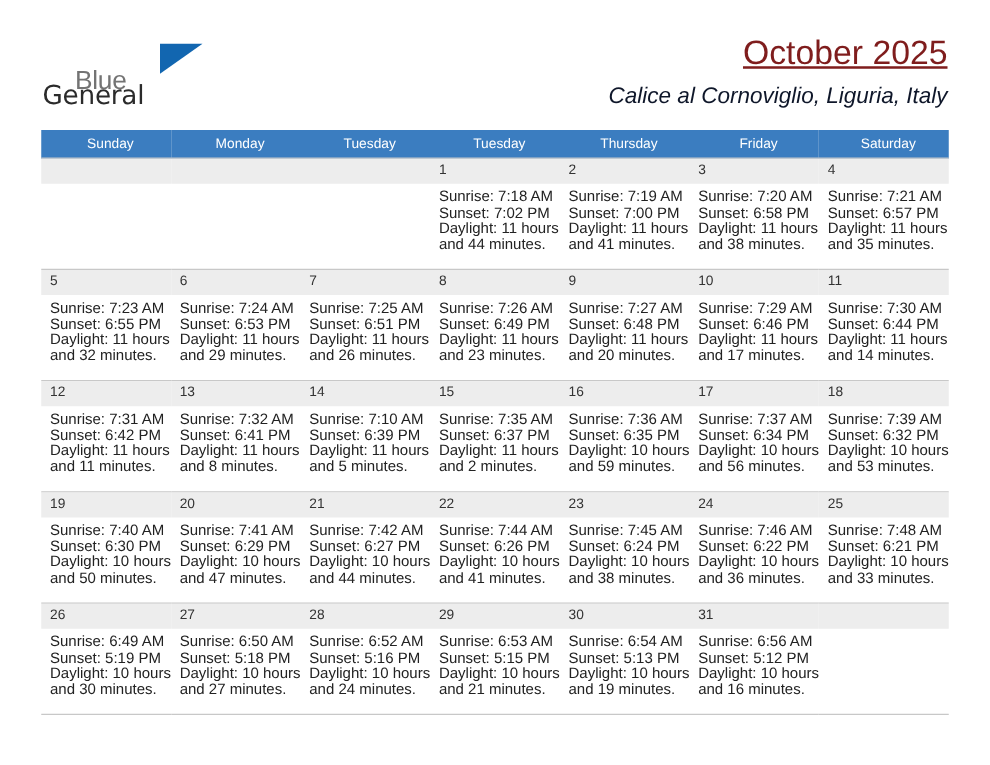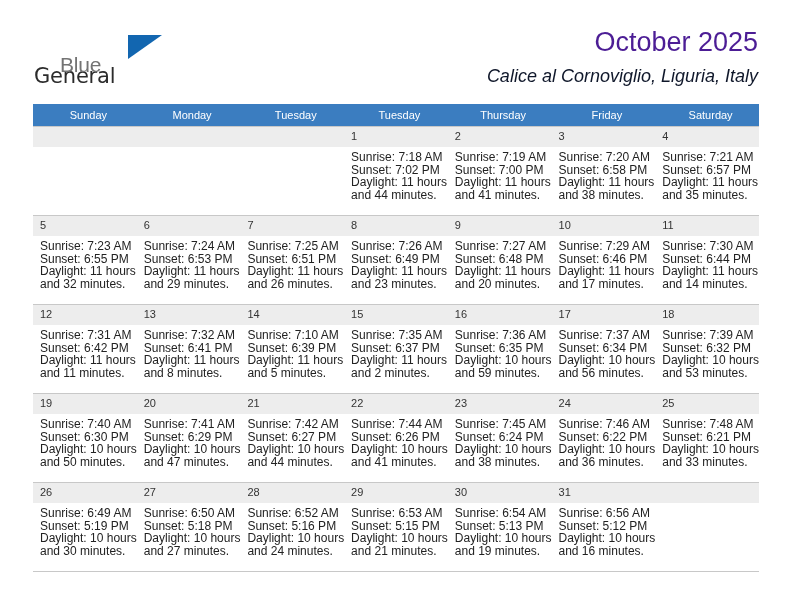--- a/index.html
+++ b/index.html
@@ -66,23 +66,24 @@
   }
 
   .title-block {
     position: absolute;
     right: 0;
     top: 0;
     text-align: right;
   }
   .month-title {
     font-size: 27px;
-    color: #4c1d95;
+    color: #7f1d1d;
     line-height: 32px;
     white-space: nowrap;
+    text-decoration: underline;
   }
   .location {
     font-size: 18px;
     color: #0f172a;
     line-height: 18px;
     margin-top: 9px;
     white-space: nowrap;
     font-style: italic;
   }
 

